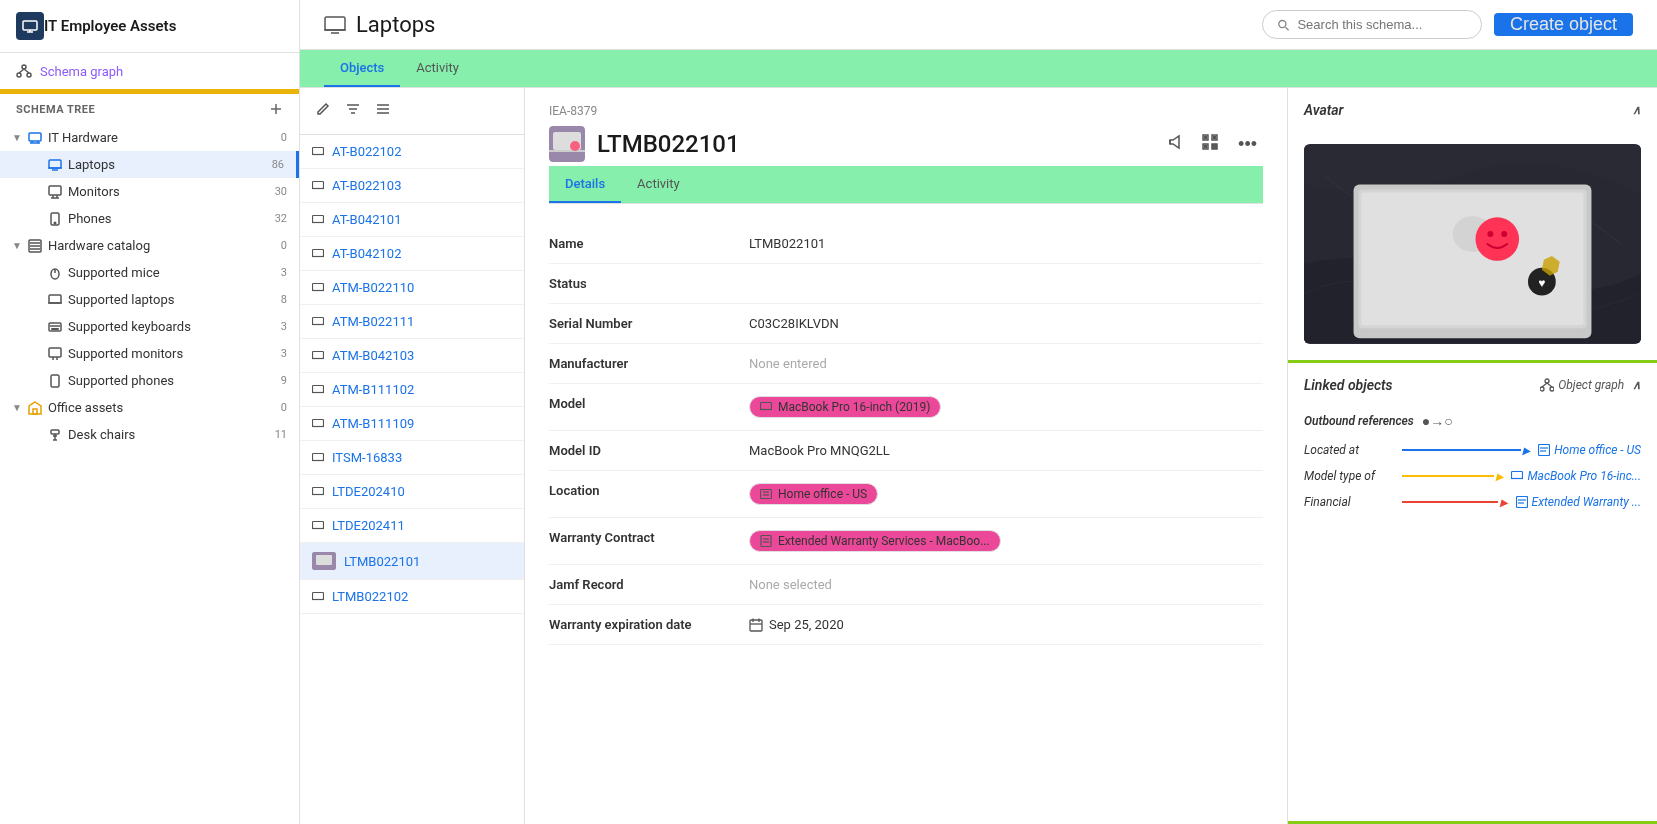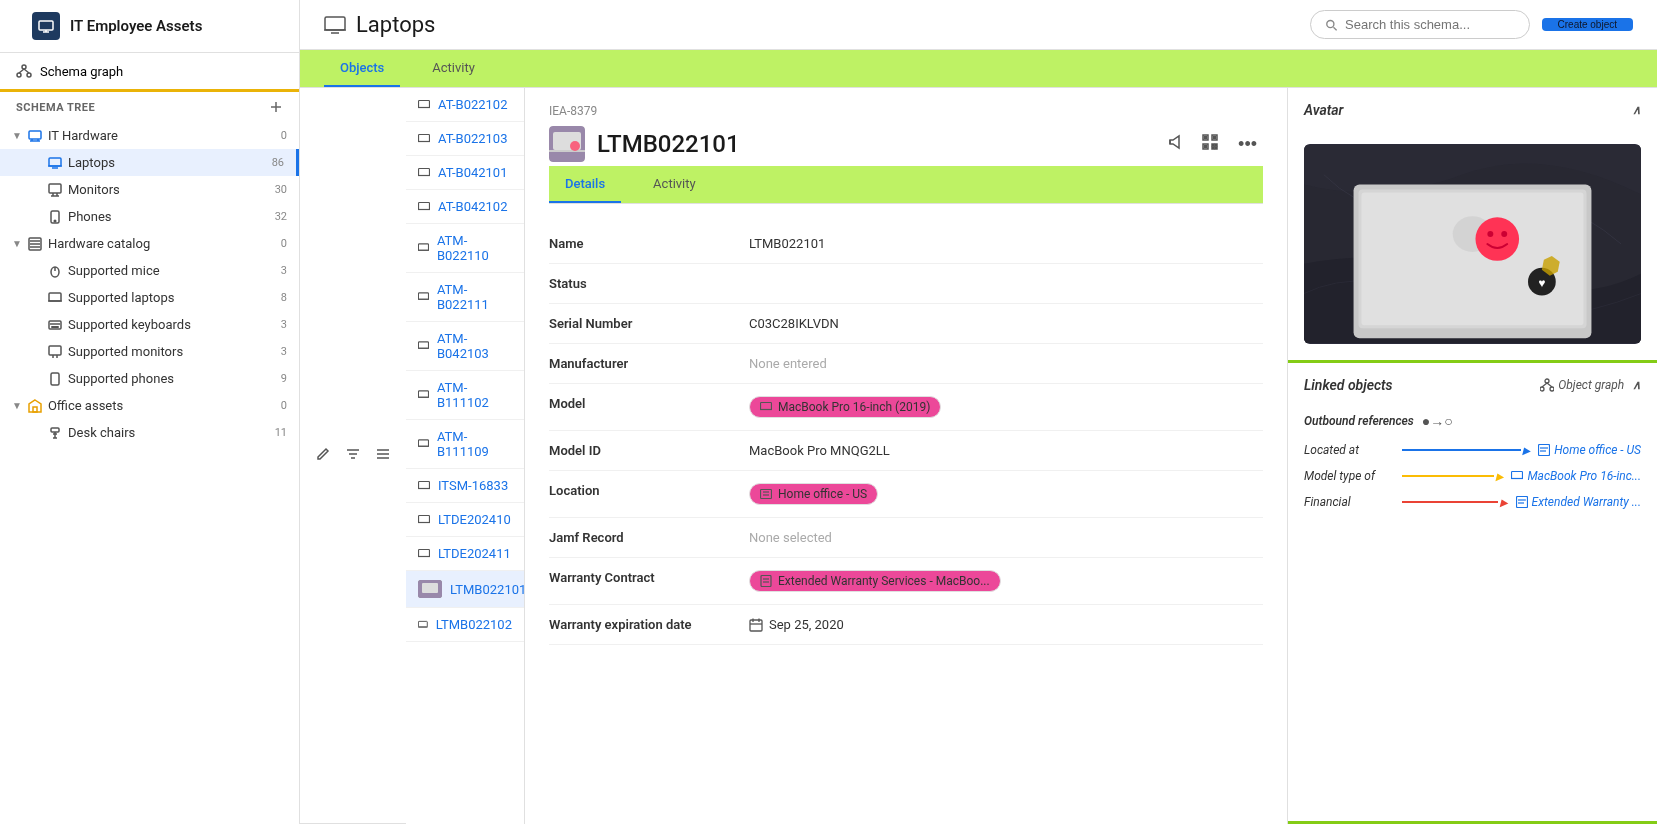--- a/index.html
+++ b/index.html
@@ -1,58 +1,58 @@
 <!DOCTYPE html>
 <html><head>
   <meta charset="utf-8">
   <style>
     * { box-sizing: border-box; margin: 0; padding: 0; }
     body { font-family: -apple-system, BlinkMacSystemFont, 'Segoe UI', Roboto, sans-serif; font-size: 13px; color: #333; background: #fff; display: flex; height: 100vh; overflow: hidden; }
 
     
     #sidebar { width: 300px; min-width: 300px; border-right: 1px solid #e0e0e0; display: flex; flex-direction: column; background: #fff; overflow-y: auto; }
-    #sidebar-header { padding: 12px 32px; border-bottom: 1px solid #e0e0e0; display: flex; align-items: center; gap: 10px; }
+    #sidebar-header { padding: 12px 16px; border-bottom: 1px solid #e0e0e0; display: flex; align-items: center; }
     #sidebar-header .app-icon { width: 28px; height: 28px; background: #1e3a5f; border-radius: 4px; display: flex; align-items: center; justify-content: center; color: #fff; font-size: 14px; flex-shrink: 0; }
     #sidebar-header .app-title { font-size: 15px; font-weight: 600; color: #1a1a1a; }
 
-    .schema-graph-link { display: flex; align-items: center; gap: 8px; padding: 10px 16px; color: #000000; cursor: pointer; border-bottom: 3px solid #eab308; }
+    .schema-graph-link { display: flex; align-items: center; gap: 8px; padding: 10px 16px; color: #8b5cf6; cursor: pointer; border-bottom: 5px solid #eab308; }
 
     .schema-tree-header { display: flex; align-items: center; justify-content: space-between; padding: 8px 16px; font-size: 11px; font-weight: 700; color: #666; letter-spacing: 0.5px; text-transform: uppercase; }
 
     .tree-item { display: flex; align-items: center; gap: 6px; padding: 6px 12px; cursor: pointer; color: #333; position: relative; }
     .tree-item.active { background: #e8f0fe; border-right: 3px solid #1a73e8; }
     .tree-item .count { margin-left: auto; font-size: 11px; color: #888; }
     .tree-item .chevron { font-size: 10px; color: #888; }
     .tree-item.indent1 { padding-left: 28px; }
 
     
     #main { flex: 1; display: flex; flex-direction: column; overflow: hidden; }
     #topbar { display: flex; align-items: center; justify-content: space-between; padding: 10px 24px; border-bottom: 1px solid #e0e0e0; }
     #topbar-left { display: flex; align-items: center; gap: 10px; }
     #topbar-title { font-size: 22px; font-weight: 400; color: #1a1a1a; display: flex; align-items: center; gap: 10px; }
     #topbar-right { display: flex; align-items: center; gap: 12px; justify-content: center; }
 
     .search-box { display: flex; align-items: center; gap: 8px; border: 1px solid #ccc; border-radius: 20px; padding: 6px 14px; width: 220px; color: #888; cursor: text; }
     .search-box input { border: none; outline: none; background: transparent; color: #888; font-size: 13px; width: 100%; }
 
-    .btn-primary { background: #1a73e8; color: #0f172a; border: none; border-radius: 4px; padding: 1px 16px; font-size: 10px; font-weight: 500; cursor: pointer; }
+    .btn-primary { background: #1a73e8; color: #e5e5e5; border: none; border-radius: 4px; padding: 1px 16px; font-size: 18px; font-weight: 500; cursor: pointer; }
 
     
     #content-area { display: flex; flex: 1; overflow: hidden; }
 
     
-    #object-list { width: 225px; min-width: 225px; border-right: 1px solid #e0e0e0; display: flex; flex-direction: row; overflow: hidden; }
+    #object-list { width: 225px; min-width: 225px; border-right: 1px solid #e0e0e0; display: flex; flex-direction: column; overflow: hidden; }
     .object-list-toolbar { display: flex; align-items: center; gap: 8px; padding: 10px 12px; border-bottom: 1px solid #e0e0e0; }
     .icon-btn { background: none; border: none; cursor: pointer; color: #555; font-size: 16px; padding: 4px; border-radius: 4px; }
     .object-list-items { overflow-y: auto; flex: 1; }
     .object-list-item { display: flex; align-items: center; gap: 8px; padding: 9px 12px; cursor: pointer; border-bottom: 1px solid #f0f0f0; color: #1a73e8; font-size: 13px; }
     .object-list-item.selected { background: #e8f0fe; }
 
     
-    .tabs-bar { display: flex; gap: 16px; padding: 0 0; border-bottom: 1px solid #e0e0e0; padding-left: 24px; margin-top: 0; background: #bef264; }
+    .tabs-bar { display: flex; gap: 0; padding: 0 0; border-bottom: 1px solid #e0e0e0; padding-left: 24px; margin-top: 0; background: #86efac; }
     .tab { padding: 10px 16px; cursor: pointer; font-size: 13px; color: #555; border-bottom: 2px solid transparent; }
     .tab.active { color: #1a73e8; border-bottom: 2px solid #1a73e8; font-weight: 500; }
 
     
     #detail-panel { flex: 1; overflow-y: auto; padding: 0; display: flex; flex-direction: column; }
     .detail-header { padding: 16px 24px 0; }
     .detail-id { font-size: 12px; color: #888; margin-bottom: 8px; }
     .detail-title-row { display: flex; align-items: center; gap: 12px; margin-bottom: 4px; }
     .detail-avatar { width: 36px; height: 36px; border-radius: 4px; background: #ddd; display: flex; align-items: center; justify-content: center; font-size: 18px; overflow: hidden; }
     .detail-title { font-size: 24px; font-weight: 500; color: #1a1a1a; }
@@ -494,35 +494,35 @@
               <svg width="12" height="12" viewBox="0 0 12 12" fill="none" stroke="#555" stroke-width="1.2">
                   <rect x="0.5" y="1.5" width="11" height="9" rx="0.8"></rect>
                   <line x1="3" y1="4" x2="9" y2="4"></line>
                   <line x1="3" y1="7" x2="9" y2="7"></line>
                 </svg>
               <span>Home office - US</span>
             </span>
           </span>
         </div>
         <div class="field-row">
-          <span class="field-label">Jamf Record</span>
-          <span class="field-value none" style="color:#aaa;">None selected</span>
-        </div>
-        <div class="field-row">
           <span class="field-label">Warranty Contract</span>
           <span class="field-value">
             <span class="tag-value">
               <svg width="12" height="12" viewBox="0 0 12 12" fill="none" stroke="#555" stroke-width="1.2">
                   <rect x="1" y="0.5" width="10" height="11" rx="1"></rect>
                   <line x1="3" y1="4" x2="9" y2="4"></line>
                   <line x1="3" y1="7" x2="9" y2="7"></line>
                 </svg>
               <span>Extended Warranty Services - MacBoo...</span>
             </span>
           </span>
+        </div>
+        <div class="field-row">
+          <span class="field-label">Jamf Record</span>
+          <span class="field-value none" style="color:#aaa;">None selected</span>
         </div>
         <div class="field-row">
           <span class="field-label">Warranty expiration date</span>
           <span class="field-value">
             <svg width="14" height="14" viewBox="0 0 14 14" fill="none" stroke="#555" stroke-width="1.3">
               <rect x="1" y="2" width="12" height="11" rx="1"></rect>
               <line x1="1" y1="6" x2="13" y2="6"></line>
               <line x1="4" y1="0.5" x2="4" y2="4"></line>
               <line x1="10" y1="0.5" x2="10" y2="4"></line>
             </svg>

